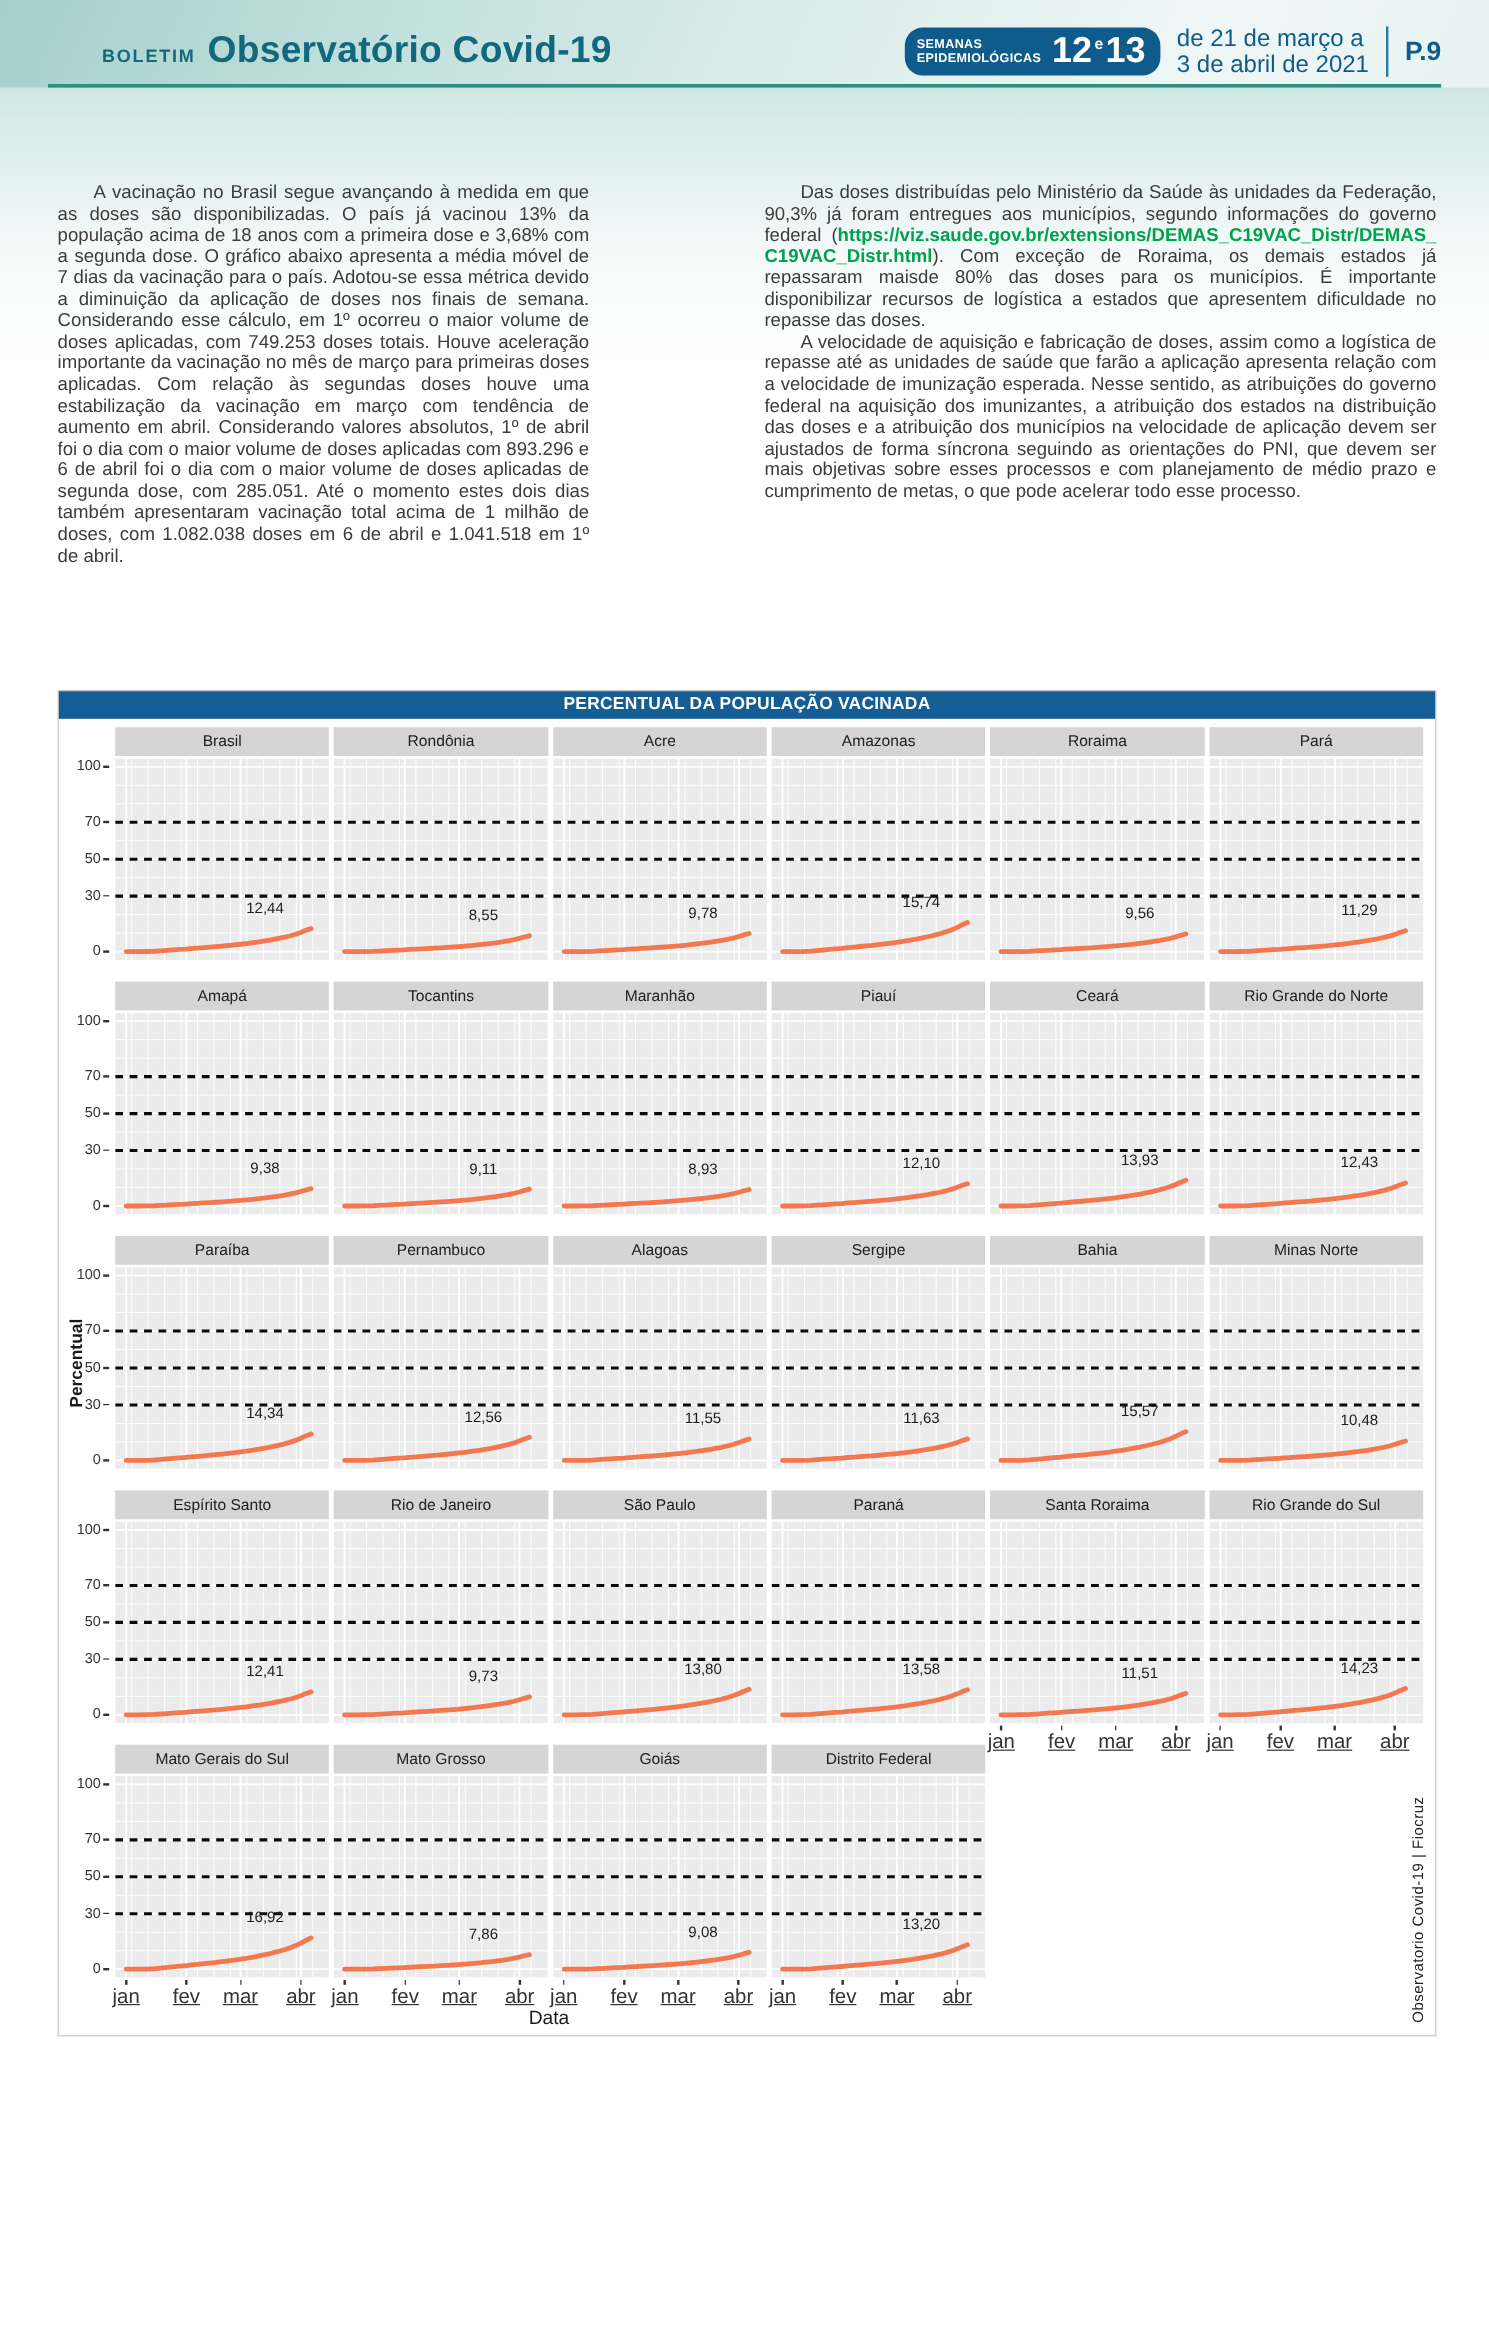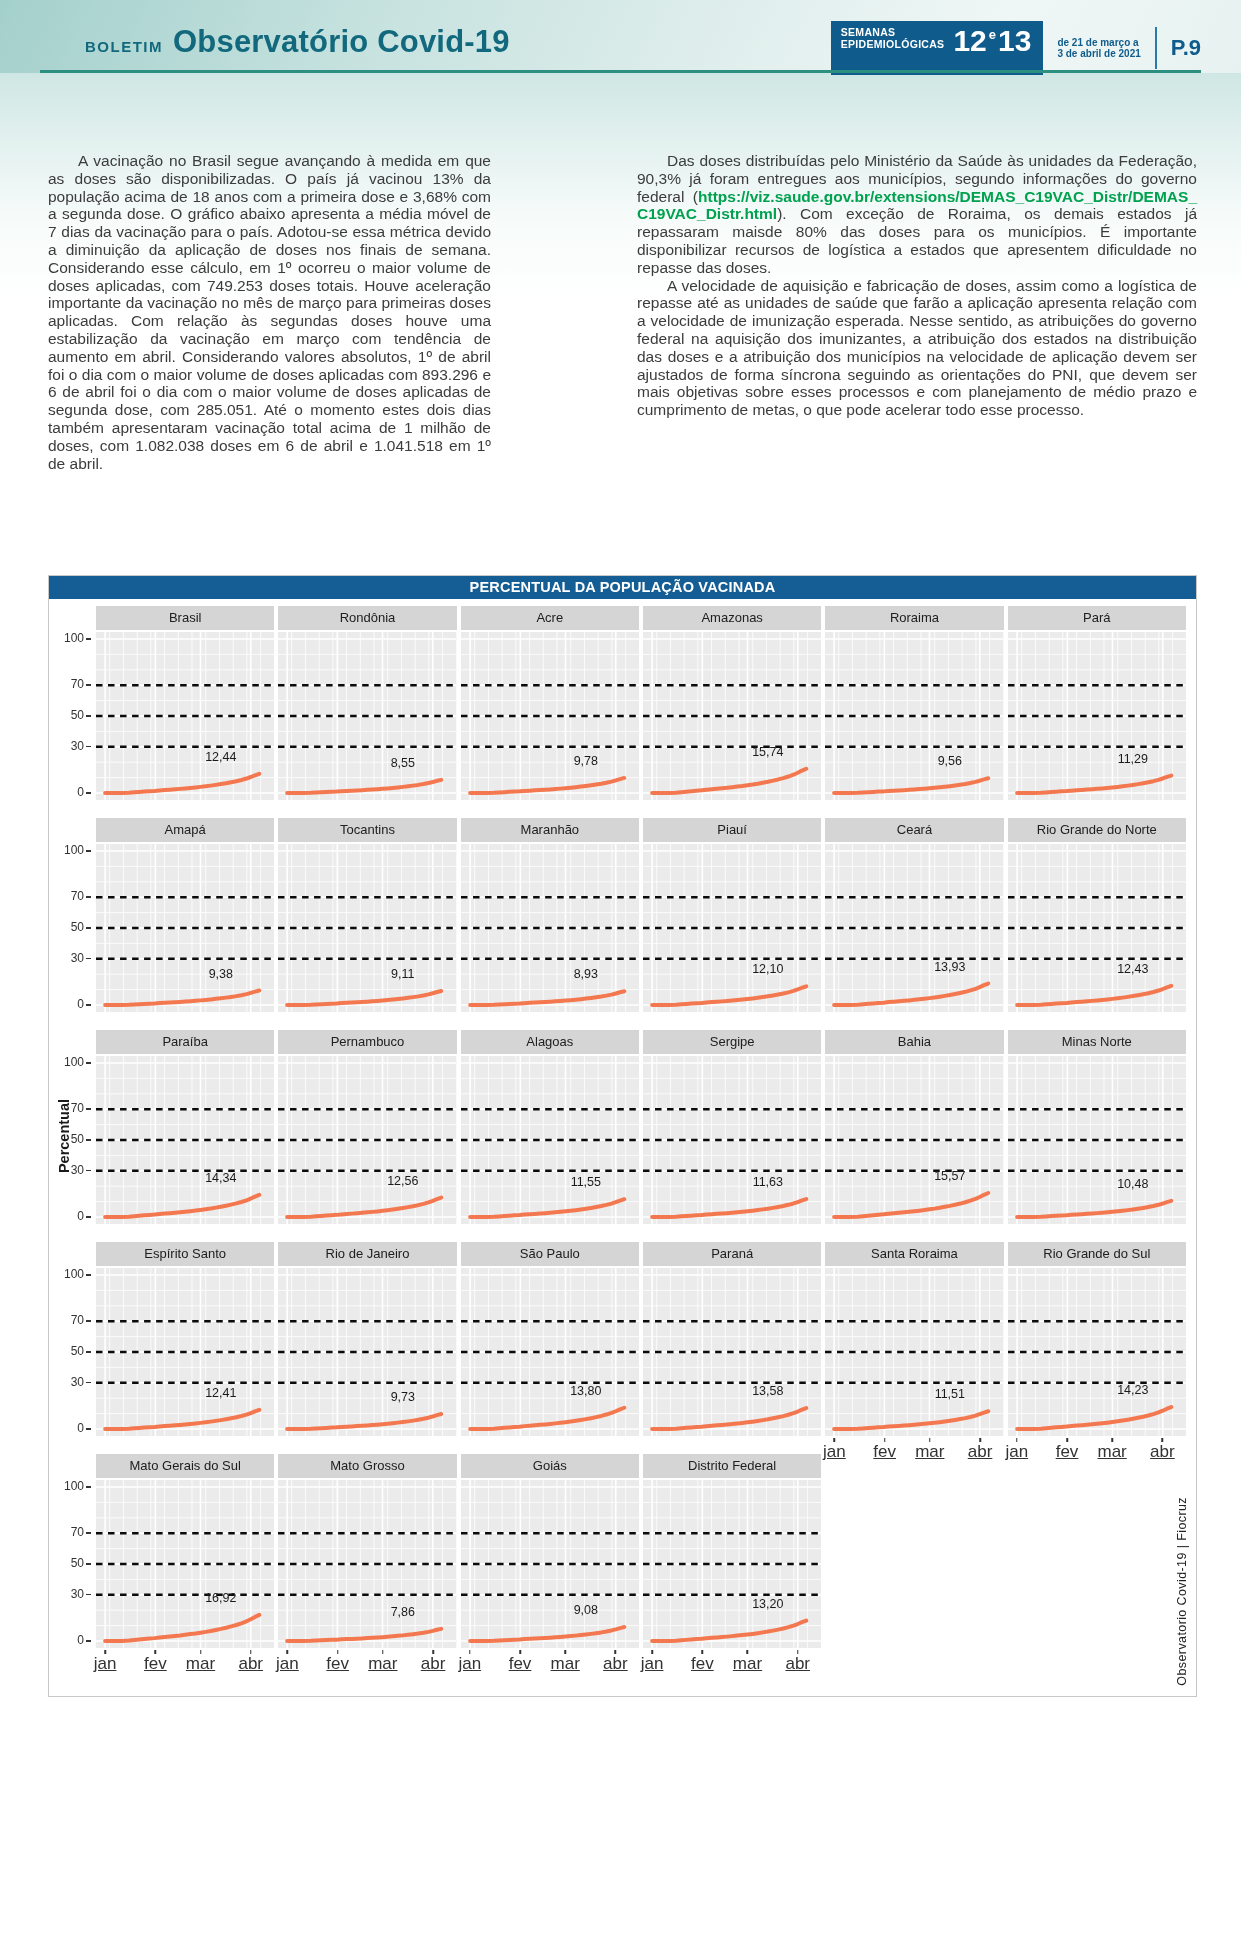--- a/index.html
+++ b/index.html
@@ -9,26 +9,26 @@
   
   .top-wash{position:absolute;left:0;top:0;width:100%;height:300px;
     background:linear-gradient(180deg,#b2d8d4 0%,#cde6e3 22%,#e3f1ef 48%,#f6fbfa 72%,#ffffff 100%);}
   .header{position:absolute;left:0;top:0;width:100%;height:73px;
     background:linear-gradient(115deg,#a4d0cc 0%,#c6e2df 30%,#dfeeec 58%,#eff7f6 80%,#e7f2f0 100%);}
   .header-rule{position:absolute;left:40px;right:40px;top:70px;height:3px;background:#2d8f7f;}
   .brand{position:absolute;left:55px;top:24px;display:flex;align-items:baseline;gap:10px;color:#12697d;}
   .brand .boletim{font-size:15px;font-weight:bold;letter-spacing:1.5px;margin-left:30px;}
   .brand .title{font-size:31px;font-weight:bold;letter-spacing:0.2px;}
   .hright{position:absolute;right:40px;top:21px;display:flex;align-items:center;gap:14px;}
-  .weeks-box{background:#0f5c8c;color:#fff;display:flex;gap:9px;padding:5px 12px 19px 10px;}
+  .weeks-box{background:#0f5c8c;color:#fff;display:flex;align-items:center;gap:9px;padding:5px 12px 5px 10px;border-radius:15px;}
   .weeks-box .wlabel{font-size:10.5px;font-weight:bold;line-height:1.15;letter-spacing:0.3px;}
   .weeks-box .wnums{display:flex;align-items:flex-start;font-weight:bold;}
   .weeks-box .big{font-size:30px;line-height:1;}
   .weeks-box .conj{font-size:13px;line-height:1;margin:2px 2px 0 2px;}
-  .hdate{color:#0f5c8c;font-weight:bold;font-size:10px;line-height:1.12;}
+  .hdate{color:#0f5c8c;font-weight:normal;font-size:20px;line-height:1.12;}
   .hdivider{width:2px;height:42px;background:#2a7aa8;}
   .hpage{color:#0f5c8c;font-weight:bold;font-size:22px;}
 
   
   .article-title{position:absolute;left:52px;top:96px;margin:0;color:#2e7f6b;font-size:46px;font-weight:bold;letter-spacing:0.2px;}
   .columns{position:absolute;left:48px;top:152px;width:1149px;display:flex;gap:146px;}
   .col-left{width:443px;flex:0 0 443px;}
   .col-right{width:560px;flex:0 0 560px;}
   .columns p{margin:0;color:#3c3c3c;font-size:15.5px;line-height:17.8px;text-align:justify;text-indent:30px;}
   .col-right p + p{margin-top:0px;}
@@ -1378,16 +1378,17 @@
               <span class="tick" style="left: 58.6%;"></span>
               <span class="lab" style="left: 58.6%;">mar</span>
               <span class="tick" style="left: 86.77%;"></span>
               <span class="lab" style="left: 86.77%;">abr</span>
             </div>
           </div>
           <div class="facet"></div>
           <div class="facet"></div>
         </div>
       </div>
+    <div class="x-label">Data</div>
     <div class="y-axis-title">Percentual</div>
     <div class="chart-caption">Observatorio Covid-19 | Fiocruz</div>
   </div>
 </div>
 
 </body></html>

